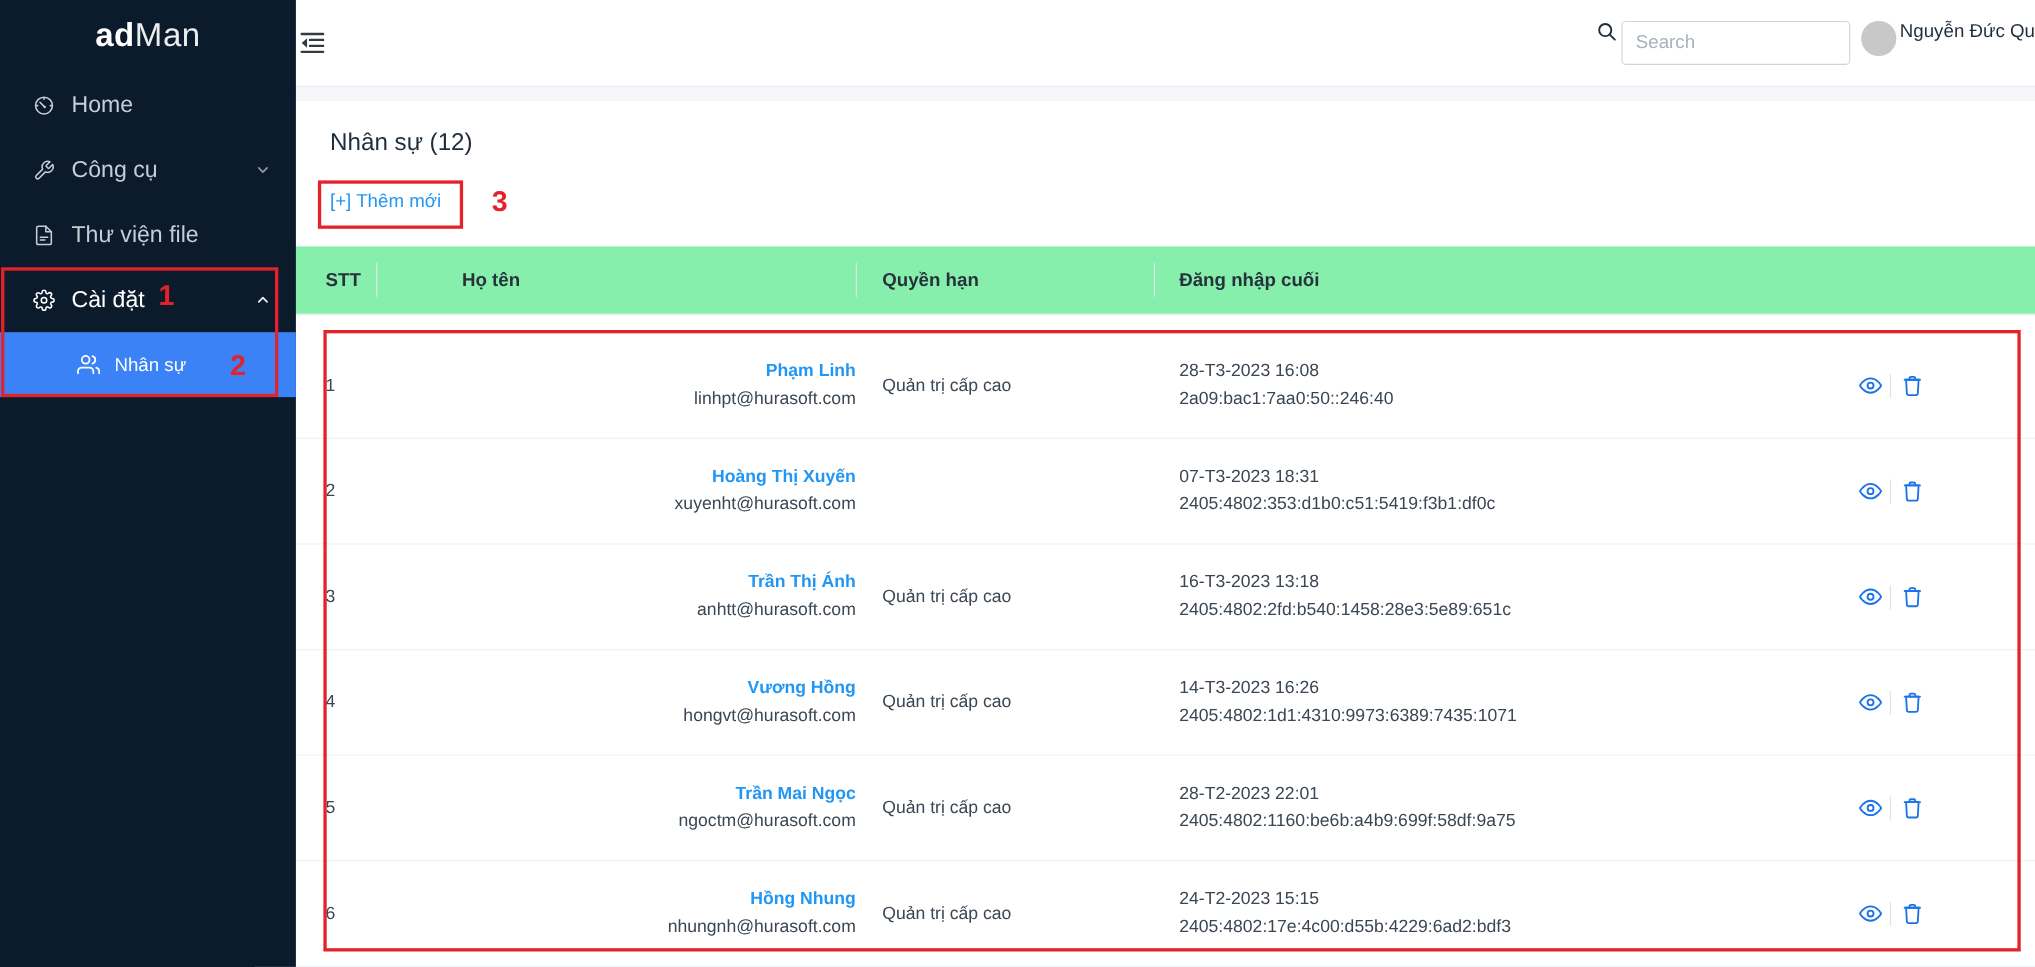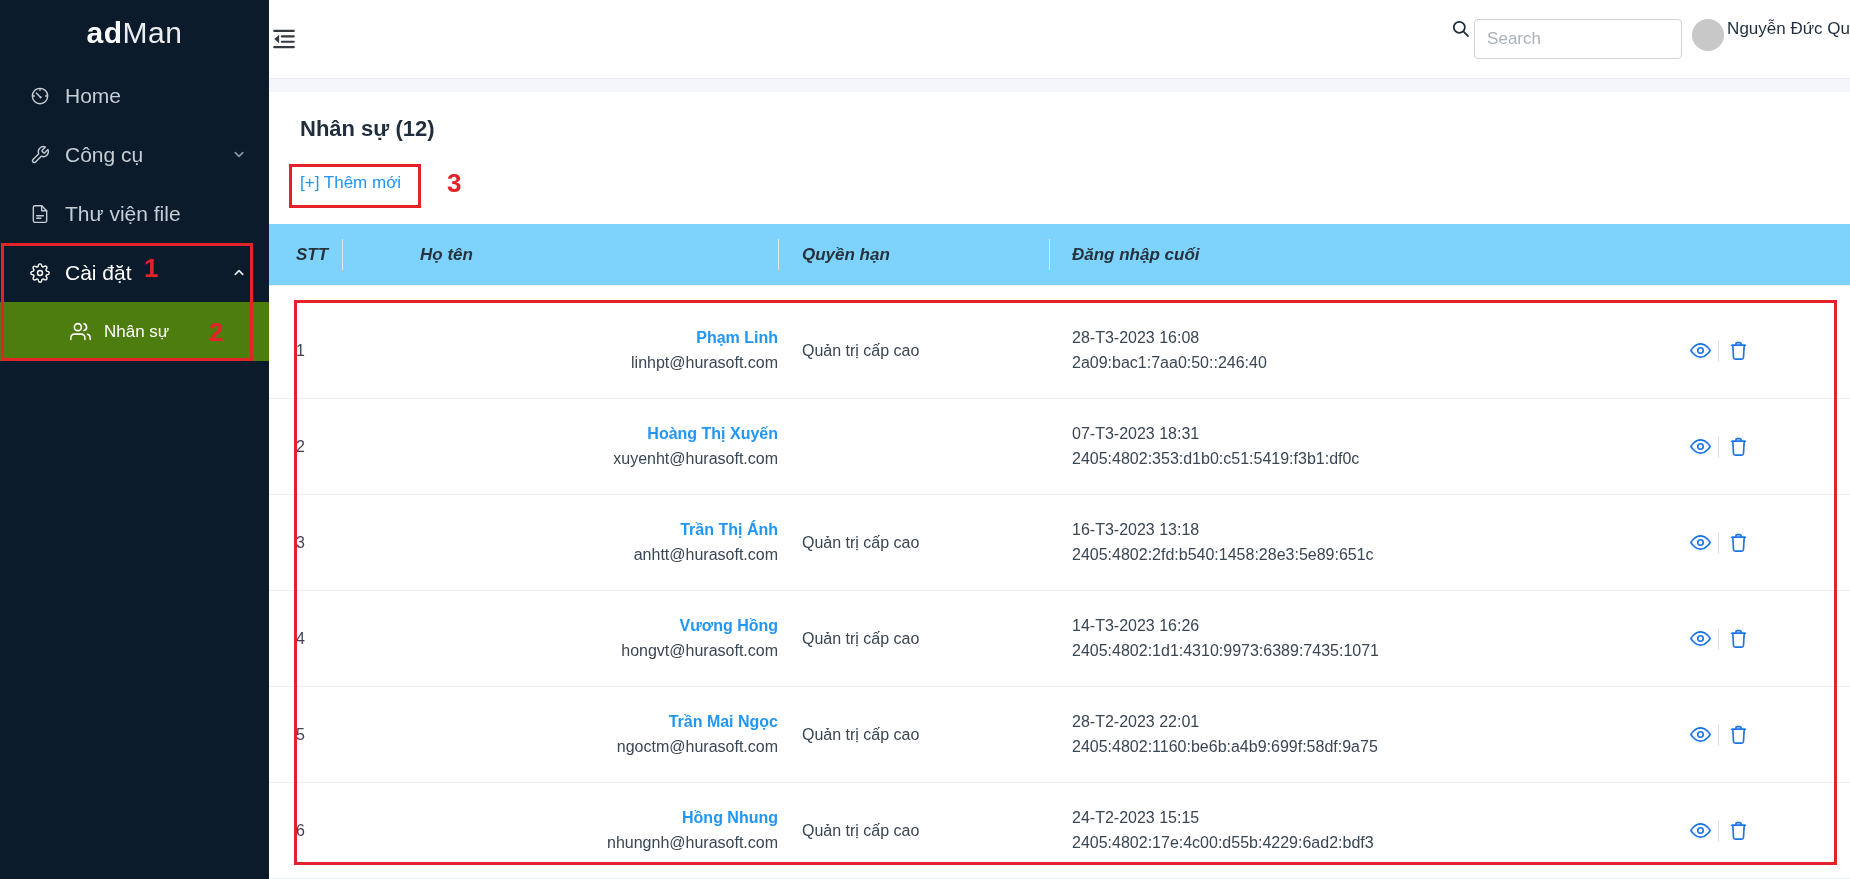--- a/index.html
+++ b/index.html
@@ -13,39 +13,39 @@
   
   .sidebar { position:absolute; left:0; top:0; width:269px; height:879px; background:#0b1b2c; z-index:1; }
   .logo { height:66px; display:flex; align-items:center; justify-content:center; color:#fff; font-size:30px; letter-spacing:.5px; }
   .logo .b { font-weight:700; }
   .logo .l { font-weight:400; opacity:.92; }
   .side-item { height:59px; display:flex; align-items:center; gap:15px; padding:0 20px 0 30px; color:#c6cdd5; font-size:21px; cursor:pointer; }
   .side-item svg { width:20px; height:20px; flex:0 0 20px; }
   .side-item .chev { margin-left:auto; width:15px; height:15px; color:#8b98a5; }
   .side-item.parent-active { color:#fff;border-radius:20px; }
   .side-item.parent-active .chev { color:#e6ebf0; }
-  .sub-item { height:59px; background:#4d7c0f; color:#fff; display:flex; align-items:center; gap:13px; padding-left:70px; font-size:17px; cursor:pointer; }
+  .sub-item { height:59px; background:#3b82f6; color:#fff; display:flex; align-items:center; gap:13px; padding-left:70px; font-size:17px; cursor:pointer; }
   .sub-item svg { width:21px; height:21px; }
   
   .topbar { position:absolute; left:250px; top:0; width:1600px; height:79px; background:#fff; border-bottom:1px solid #e9ecef; display:flex; align-items:center; padding:0 0 0 21px; overflow:hidden; white-space:nowrap; }
   .toggle-btn { width:26px; height:26px; color:#343a40; cursor:pointer; }
   .topbar-right { margin-left:auto; display:flex; align-items:flex-start; }
   .search-glyph { width:19px; height:19px; color:#1f2d3d; margin-right:4px; }
   .search-input { width:208px; height:40px; border:1px solid #ced4da; border-radius:4px; font-size:17px; padding:0 12px; color:#3a4653; outline:none; font-family:"Liberation Sans",sans-serif; }
   .search-input::placeholder { color:#a9b1ba; }
   .avatar { width:32px; height:32px; border-radius:50%; background:#c8c8c8; margin-left:10px; flex:0 0 32px; }
   .username { font-size:17px; color:#1f2d3d; margin-left:3px; }
   
   .panel { position:absolute; left:267px; top:92px; width:1583px; height:787px; background:#fff; }
-  .page-title { margin:24px 0 0 33px; font-size:22px; font-weight:700; color:#1f2d3d; }
+  .page-title { margin:24px 0 0 33px; font-size:22px; font-weight:400; color:#1f2d3d; }
   .add-link { display:inline-block; margin:31px 0 0 33px; color:#2196f3; font-size:17px; text-decoration:none; cursor:pointer; }
   
   .tbl { margin-top:31px; width:100%; }
   .thead, .trow { display:grid; grid-template-columns:75px 436px 271px 625px 1fr; }
-  .thead { height:62px; background:#7dd3fc; border-bottom:1px solid #eceff1; align-items:center; font-weight:700; font-size:17px; color:#28323c;font-style:italic; }
+  .thead { height:62px; background:#86efac; border-bottom:1px solid #eceff1; align-items:center; font-weight:700; font-size:17px; color:#28323c; }
   .th { position:relative; height:100%; display:flex; align-items:center; }
   .th + .th::before { content:''; position:absolute; left:0; top:15px; bottom:15px; width:1px; background:#e3e6ea; }
   .th-stt   { padding-left:29px; }
   .th-name  { padding-left:78px; }
   .th-role  { padding-left:24px; }
   .th-login { padding-left:23px; }
   .th-act   { padding-left:16px; }
   .tspacer { height:17px; }
   .trow { height:96px; align-items:center; border-bottom:1px solid #eef1f3; font-size:16px; }
   .cell-stt   { padding-left:29px; }

